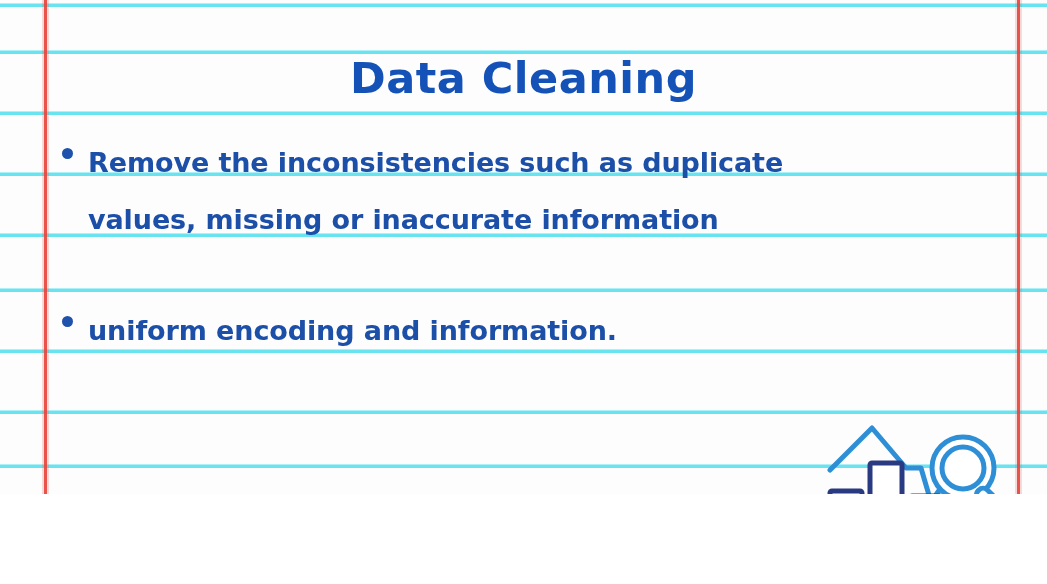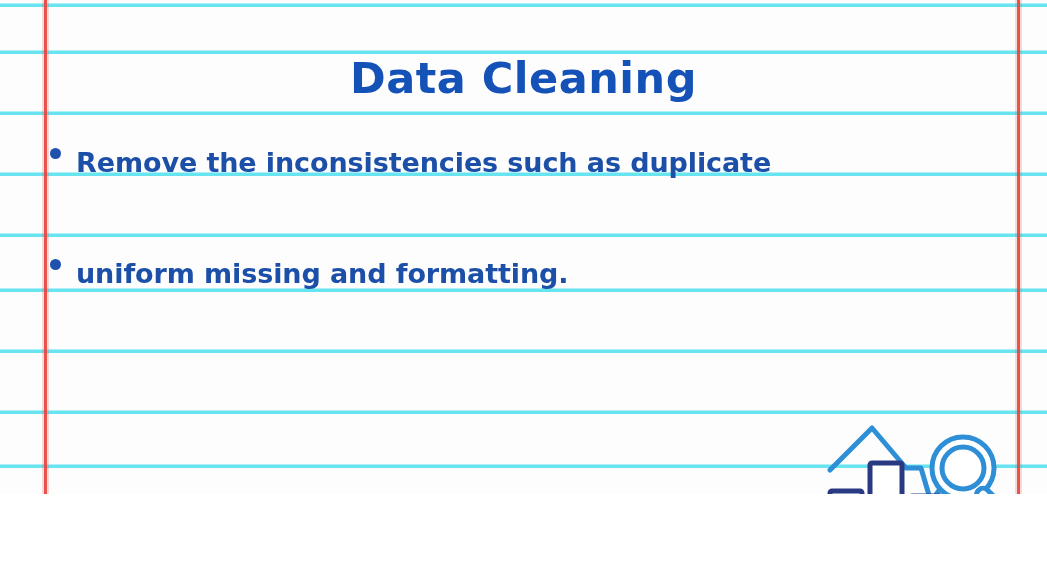--- a/index.html
+++ b/index.html
@@ -67,21 +67,21 @@
     font-family: "DejaVu Sans", sans-serif;
     font-weight: bold;
     font-size: 43px;
     letter-spacing: .5px;
     color: #1452b8;
     line-height: 1.1;
   }
 
   .bullets {
     position: absolute;
-    left: 44px;
+    left: 56px;
     top: 134px;
     width: 940px;
   }
   .bullet {
     position: relative;
     margin-bottom: 54px;
   }
   .bullet-dot {
     position: absolute;
     left: 6px;
@@ -156,27 +156,28 @@
   </div>
 
   <div class="slide-title">Data Cleaning</div>
 
   <div class="bullets">
 
     <div class="bullet">
       <span class="bullet-dot"></span>
       <div class="bullet-lines">
         <div class="bullet-line">Remove the inconsistencies such as duplicate</div>
+        <div class="bullet-line">values, missing or inaccurate information</div>
       </div>
     </div>
 
     <div class="bullet">
       <span class="bullet-dot"></span>
       <div class="bullet-lines">
-        <div class="bullet-line">uniform missing and formatting.</div>
+        <div class="bullet-line">uniform encoding and information.</div>
       </div>
     </div>
 
   </div>
 
   <div class="illustration">
     <svg width="212" height="172" viewBox="0 0 212 172" xmlns="http://www.w3.org/2000/svg">
 
       <g fill="none" stroke="#2e8fd6" stroke-width="5" stroke-linecap="round" stroke-linejoin="round">
         <path d="M12,58 L54,16 L88,56 L103,56 L113,90 L131,64"></path>

